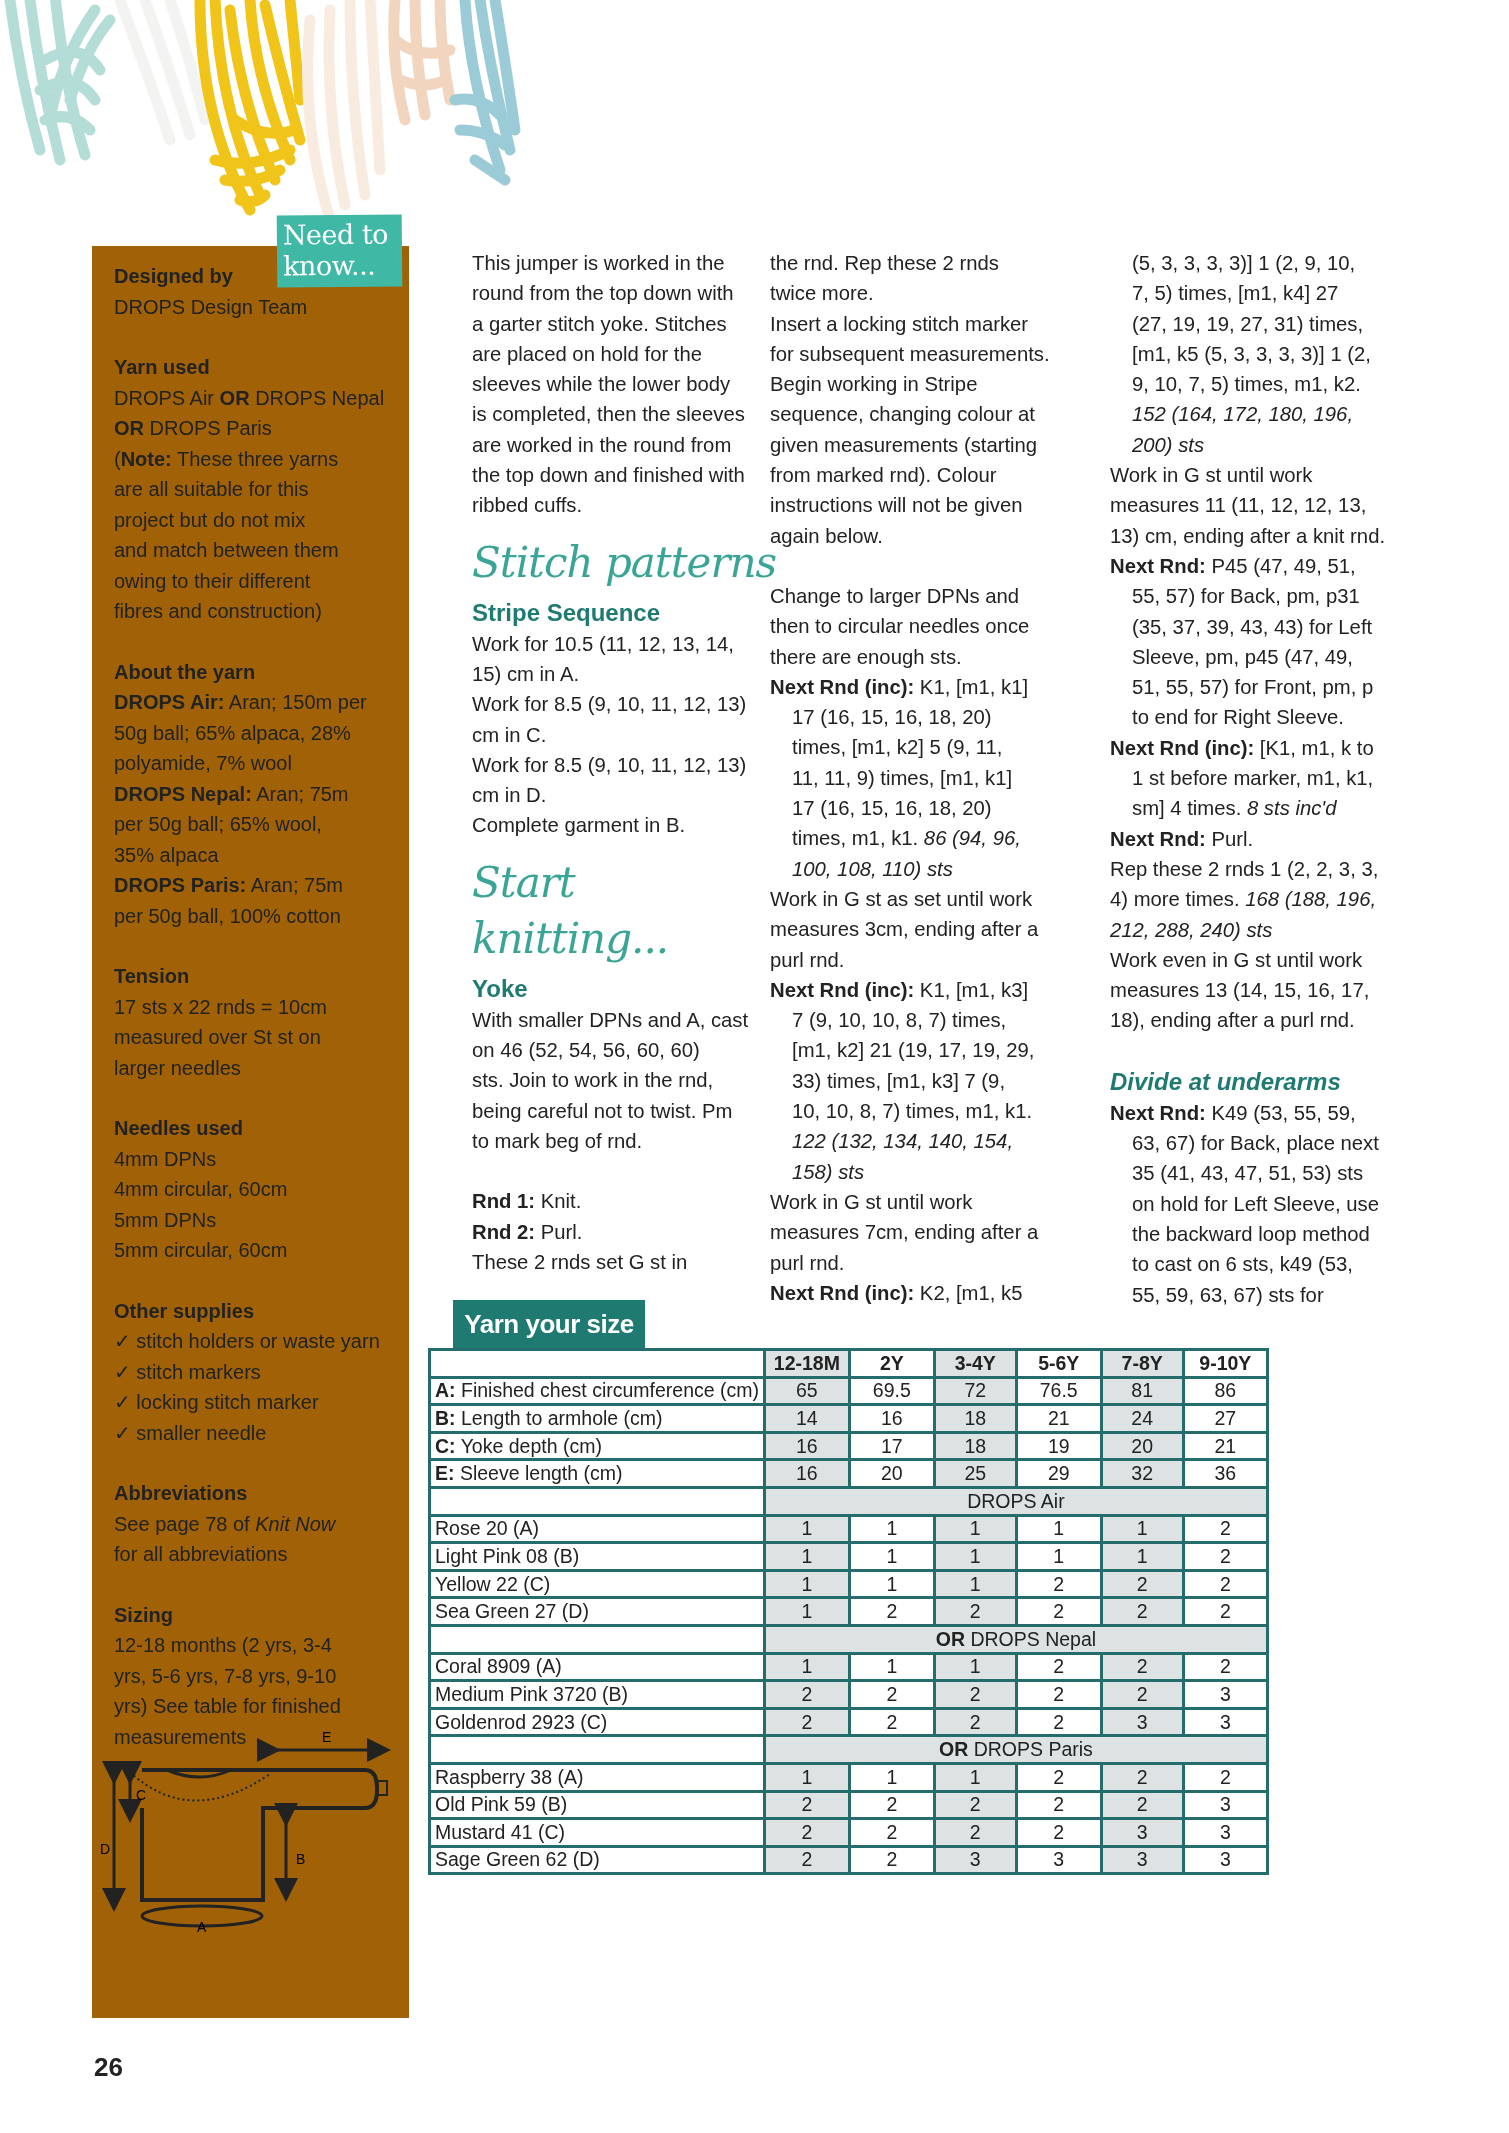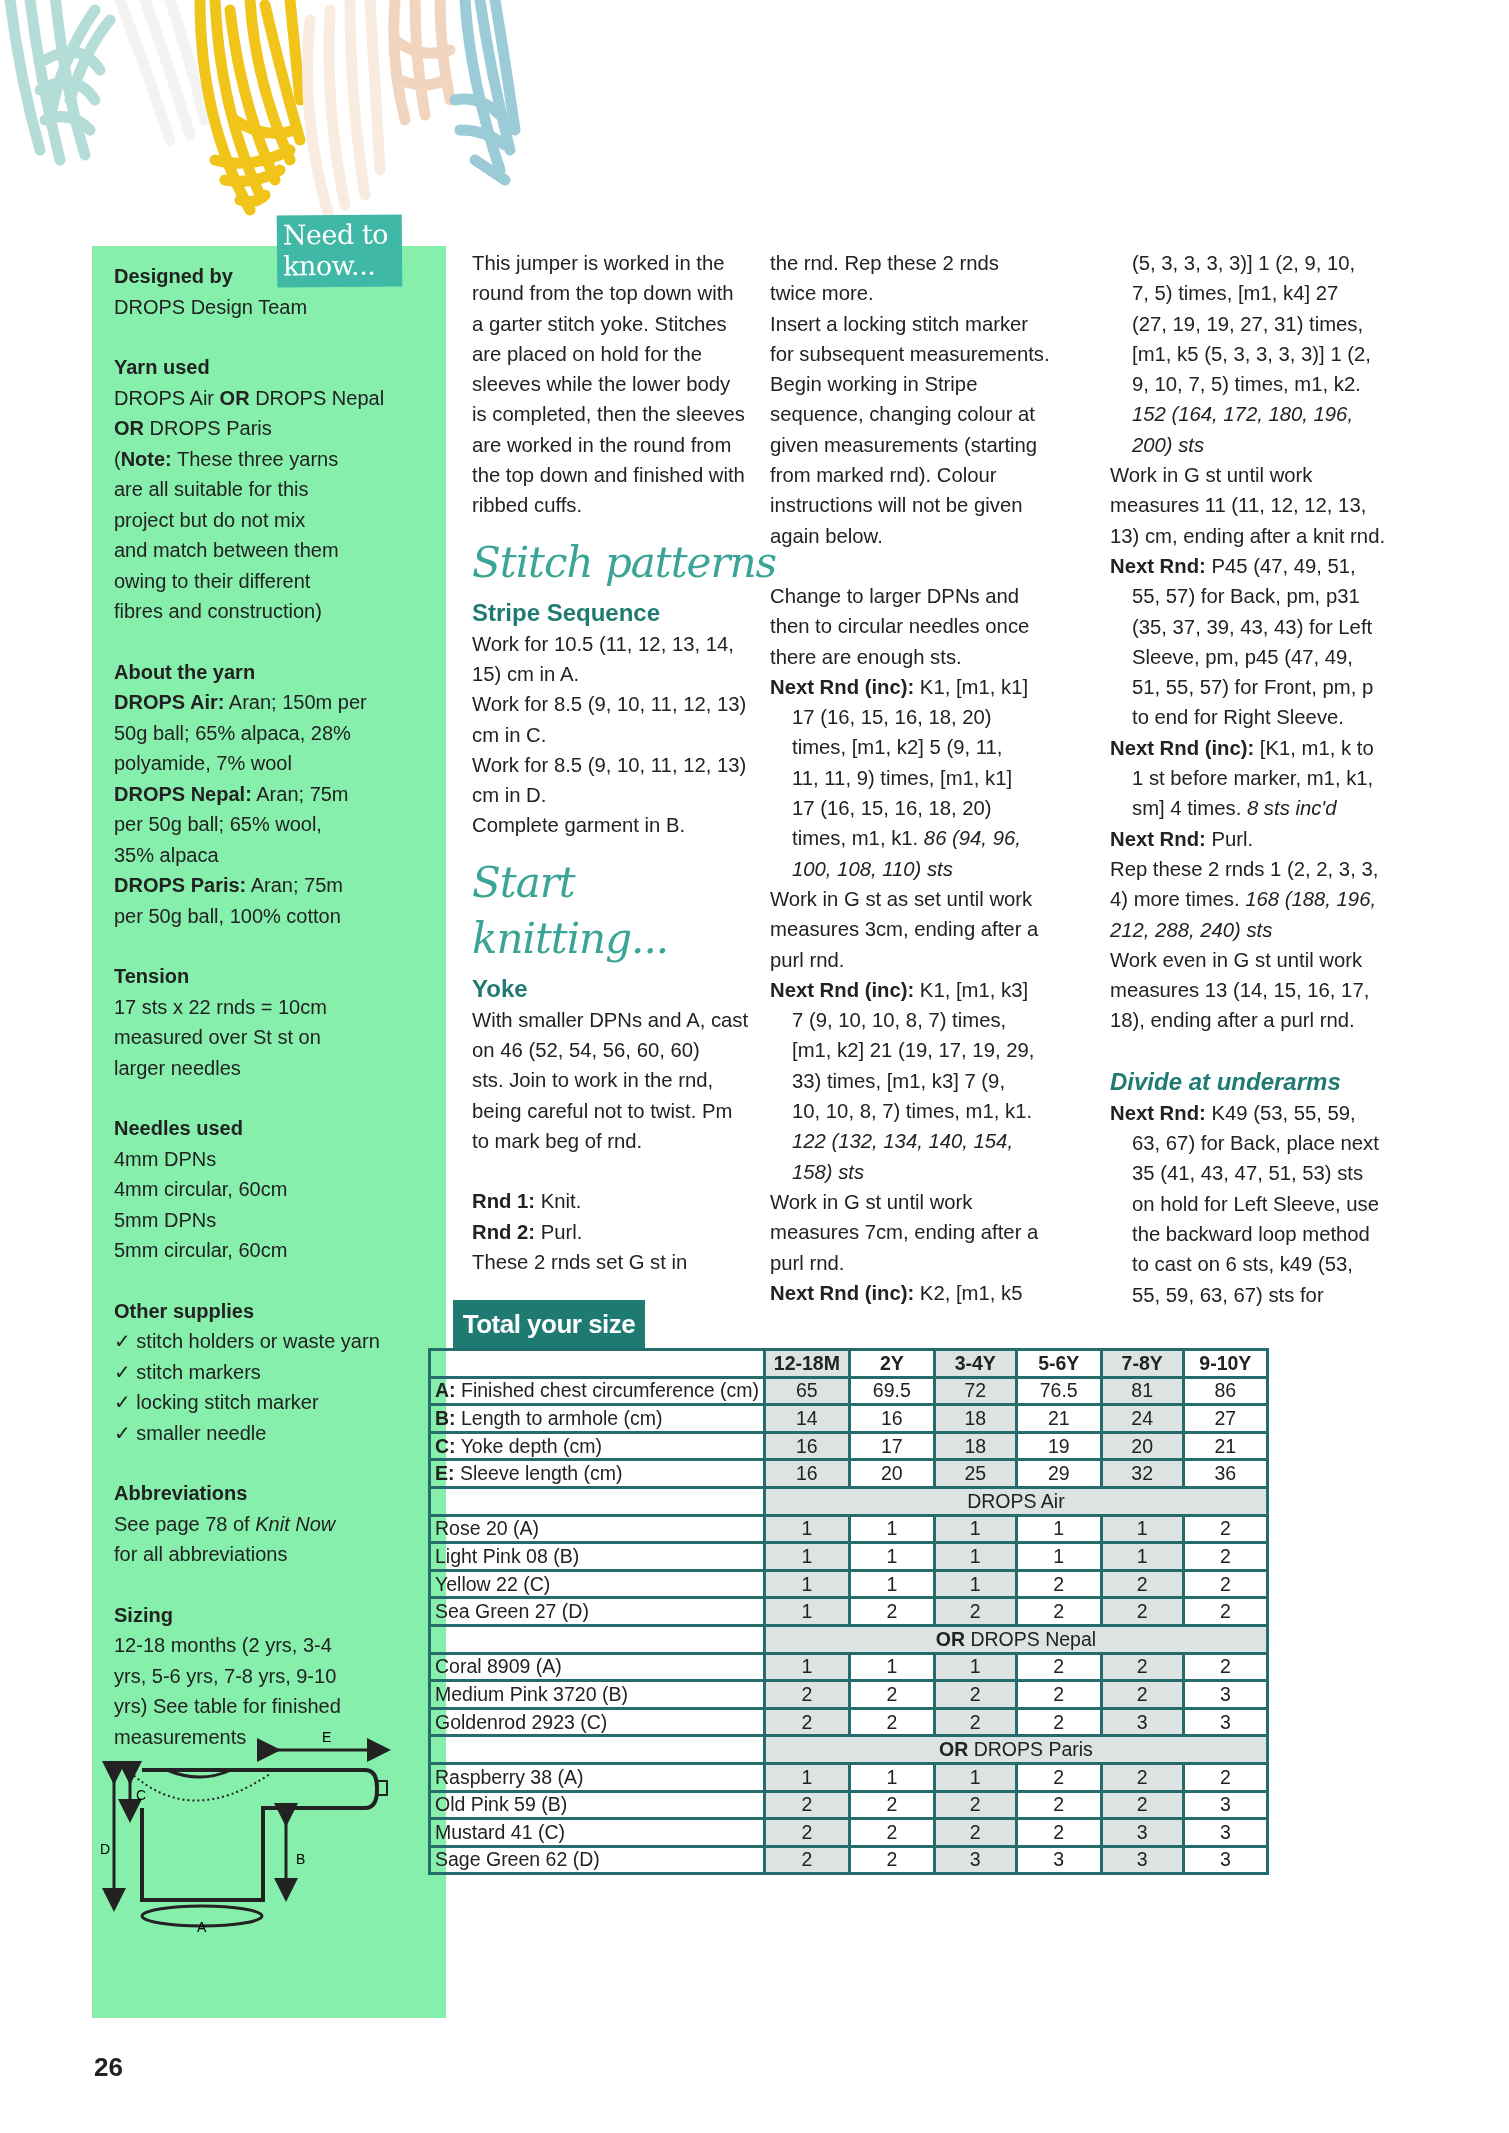--- a/index.html
+++ b/index.html
@@ -1,20 +1,20 @@
 <!DOCTYPE html>
 <html><head>
 <meta charset="utf-8">
 <style>
   html, body { margin: 0; padding: 0; background: #ffffff; }
   body { width: 1509px; height: 2133px; position: relative; overflow: hidden;
          font-family: "Liberation Sans", sans-serif; color: #222222; }
   .banner { position: absolute; left: 0; top: 0; width: 1509px; height: 240px; }
-  .sidebar { position: absolute; left: 92px; top: 246px; width: 354px; height: 1772px;
-             background: #86efac; }
+  .sidebar { position: absolute; left: 92px; top: 246px; width: 317px; height: 1772px;
+             background: #a16207; }
   .ntk-tag { position: absolute; left: 277px; top: 215px; width: 125px; height: 72px;
              background: #3fb8a6; color: #ffffff; transform: rotate(-0.5deg);
              font-family: "DejaVu Serif", serif; font-size: 27px; line-height: 31px;
              padding: 4px 0 0 6px; box-sizing: border-box; letter-spacing: -0.5px; }
   .sb-inner { position: absolute; left: 22px; top: 15px; width: 290px; font-size: 20px;
               line-height: 30.5px; color: #222; }
   .sb-h { font-weight: bold; }
   .sb-gap { height: 30px; }
   .col { position: absolute; top: 248px; width: 310px; font-size: 20.3px; line-height: 30.3px; color: #222; }
   .col p { margin: 0; }
@@ -280,21 +280,21 @@
   <div class="sec-h-it">Divide at underarms</div>
   <p><span class="b">Next Rnd:</span><span> K49 (53, 55, 59,</span></p>
   <p class="indent">63, 67) for Back, place next</p>
   <p class="indent">35 (41, 43, 47, 51, 53) sts</p>
   <p class="indent">on hold for Left Sleeve, use</p>
   <p class="indent">the backward loop method</p>
   <p class="indent">to cast on 6 sts, k49 (53,</p>
   <p class="indent">55, 59, 63, 67) sts for</p>
 </div>
 
-<div class="fys-tab">Total your size</div>
+<div class="fys-tab">Yarn your size</div>
 <table class="sizes">
   <tbody id="size-body">
       <tr class="hdr">
         <td class="lab"></td>
         <td class="v shade">12-18M</td>
         <td class="v">2Y</td>
         <td class="v shade">3-4Y</td>
         <td class="v">5-6Y</td>
         <td class="v shade">7-8Y</td>
         <td class="v">9-10Y</td>

